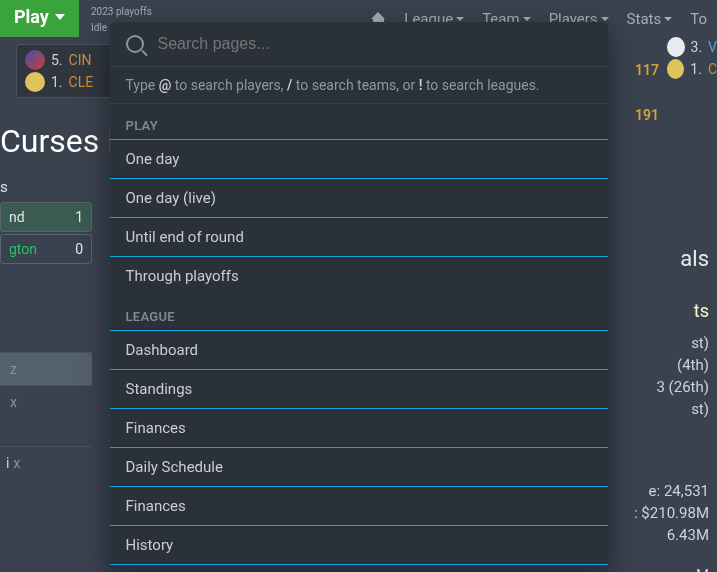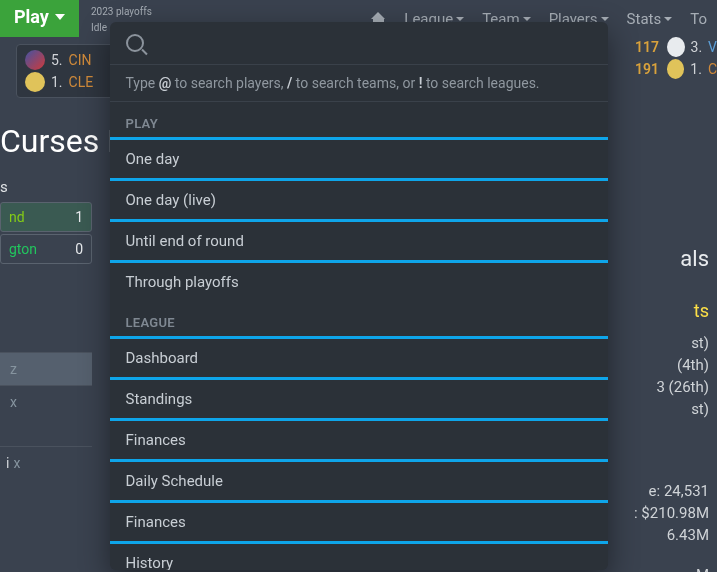--- a/index.html
+++ b/index.html
@@ -25,58 +25,58 @@
   .scorestrip{position:relative;display:flex;gap:8px;padding:8px 0 0 16px;}
   .scorecard{background:#2f3640;border:1px solid #4a525e;border-radius:4px;padding:4px 8px;min-width:90px;}
   .sc-row{display:flex;align-items:center;gap:6px;font-size:14px;line-height:22px;}
   .sc-row .seed{color:#d0d3d7;}
   .sc-row .team{color:#d08a3a;}
   .sc-row .team.blue{color:#5da0d8;}
   .sc-logo{width:20px;height:20px;border-radius:50%;display:inline-block;}
   .sc-logo.r{background:linear-gradient(135deg,#4253a3,#d03a3a);}
   .sc-logo.y{background:#e0c35a;}
   .sc-logo.w{background:#e8ebee;}
-  .sc-score{color:#d9a23c;font-weight:600;margin-left:auto;}
+  .sc-score{color:#d9a23c;font-weight:600;margin-left:auto;margin-top:23px;}
   
   .page-title{position:absolute;left:0;top:122px;color:#fff;font-size:32px;font-weight:400;}
   
   .leftcol{position:absolute;left:0;top:178px;width:92px;}
   .lbl{color:#e0e3e6;font-size:15px;margin-bottom:6px;}
   .minirow{border:1px solid #5a636f;border-radius:3px;padding:6px 8px;margin-bottom:2px;display:flex;align-items:center;font-size:14px;}
   .minirow.win{background:#3a5a52;}
   .minirow .txt{color:#22c55e;overflow:hidden;white-space:nowrap;}
-  .minirow.win .txt{color:#84cc16;}
+  .minirow.win .txt{color:#e5e5e5;}
   .minirow .num{margin-left:auto;color:#e6e9ec;}
   .sidelist{position:absolute;left:0;top:352px;width:92px;}
   .sl-row{padding:8px 6px;font-size:14px;color:#cfd3d7;border-top:1px solid #4a525e;}
   .sl-row.sel{background:#55606e;}
   .sl-row .tag{color:#86949f;margin-left:4px;}
   
   .rightfacts{position:absolute;right:8px;top:248px;text-align:right;color:#cfd3d7;font-size:15px;}
   .rightfacts .h1{color:#e8ebee;font-size:22px;margin-bottom:12px;}
-  .rightfacts .h2{color:#fde047;font-size:18px;margin-bottom:10px;}
+  .rightfacts .h2{color:#fef9c3;font-size:18px;margin-bottom:10px;}
   .rightfacts div{line-height:22px;}
   
   .overlay{position:absolute;left:0;top:0;right:0;bottom:0;}
   .palette{
     position:absolute;left:50%;top:22px;transform:translateX(-50%);
     width:498px;background:#2b3138;border-radius:6px;box-shadow:0 10px 30px rgba(0,0,0,.45);
     display:flex;flex-direction:column;max-height:548px;
   }
   .pal-search{display:flex;align-items:center;gap:12px;padding:12px 16px;border-bottom:1px solid #3a414a;}
   .mag{width:14px;height:14px;border:2px solid #8b939c;border-radius:50%;position:relative;}
   .mag::after{content:"";position:absolute;width:7px;height:2px;background:#8b939c;right:-6px;bottom:-3px;transform:rotate(45deg);}
   .pal-input{flex:1;background:transparent;border:none;outline:none;color:#cfd3d7;font-size:16px;}
   .pal-hint{padding:10px 16px;font-size:14px;color:#8f979f;border-bottom:1px solid #3a414a;}
   .pal-hint b{color:#c8ced4;font-weight:600;}
   .pal-body{overflow-y:auto;flex:1;}
   .pal-body::-webkit-scrollbar{width:12px;background:#2b3138;}
   .pal-body::-webkit-scrollbar-thumb{background:#4a525e;border-radius:6px;}
   .pal-section{padding:14px 16px 6px;color:#7f8892;font-size:13px;font-weight:600;letter-spacing:.3px;}
-  .pal-item{padding:10px 16px;color:#c8ced4;font-size:15px;border-top:3px solid #0ea5e9;cursor:pointer;}
+  .pal-item{padding:10px 16px;color:#c8ced4;font-size:15px;border-top:1px solid #0ea5e9;cursor:pointer;}
   .pal-item:first-of-type{border-top:none;}
 </style>
 </head>
 <body>
 
 <div class="topnav">
   <div class="play-btn">
     <span>Play</span>
     <span class="caret-down"></span>
   </div>
@@ -186,20 +186,21 @@
   <div>: $210.98M</div>
   <div>6.43M</div>
   <div style="height:18px;"></div>
   <div>M</div>
 </div>
 
 <div class="overlay">
   <div class="palette">
     <div class="pal-search">
       <span class="mag"></span>
+      <input class="pal-input" placeholder="Search pages..." style="">
     </div>
     <div class="pal-hint">
       <span>Type </span><b>@</b><span> to search players, </span><b>/</b><span> to search teams, or </span><b>!</b><span> to search leagues.</span>
     </div>
     <div class="pal-body">
       <div class="pal-section">PLAY</div>
       <div class="pal-item">One day</div>
       <div class="pal-item">One day (live)</div>
       <div class="pal-item">Until end of round</div>
       <div class="pal-item">Through playoffs</div>

